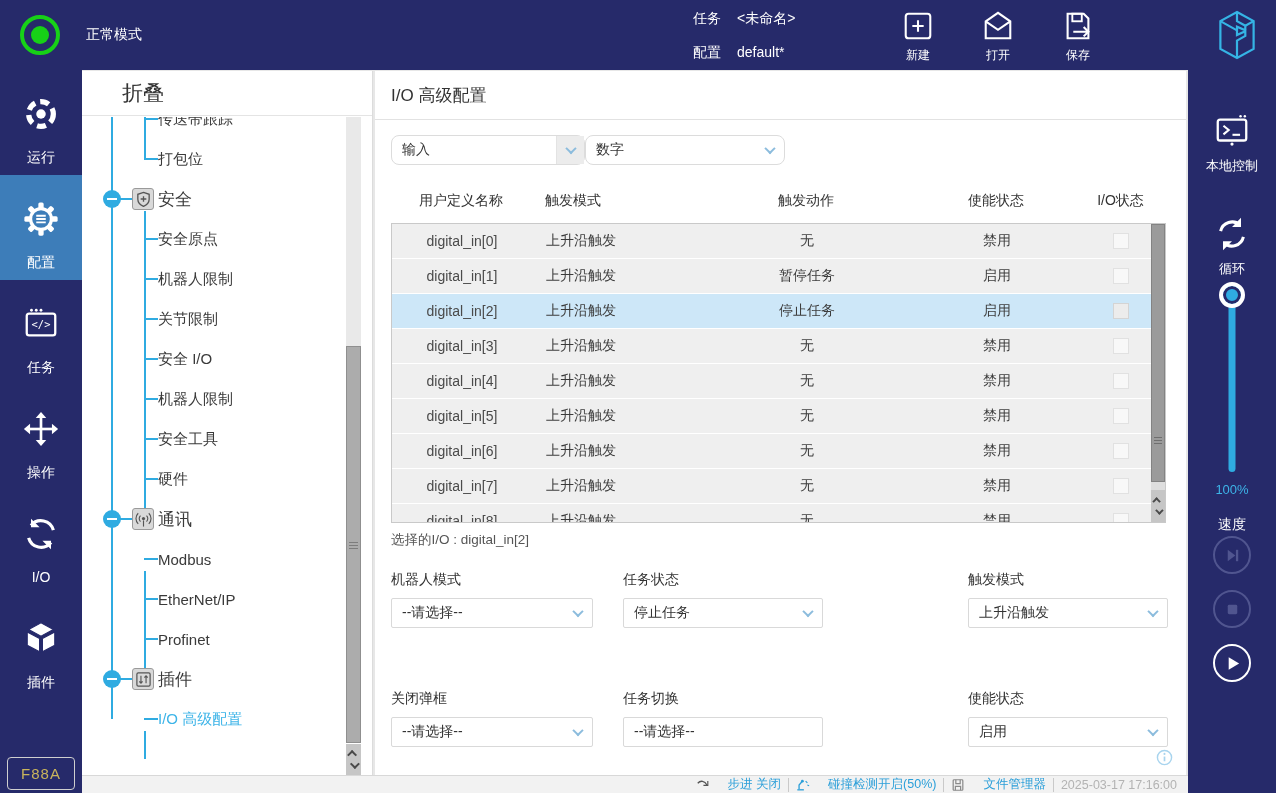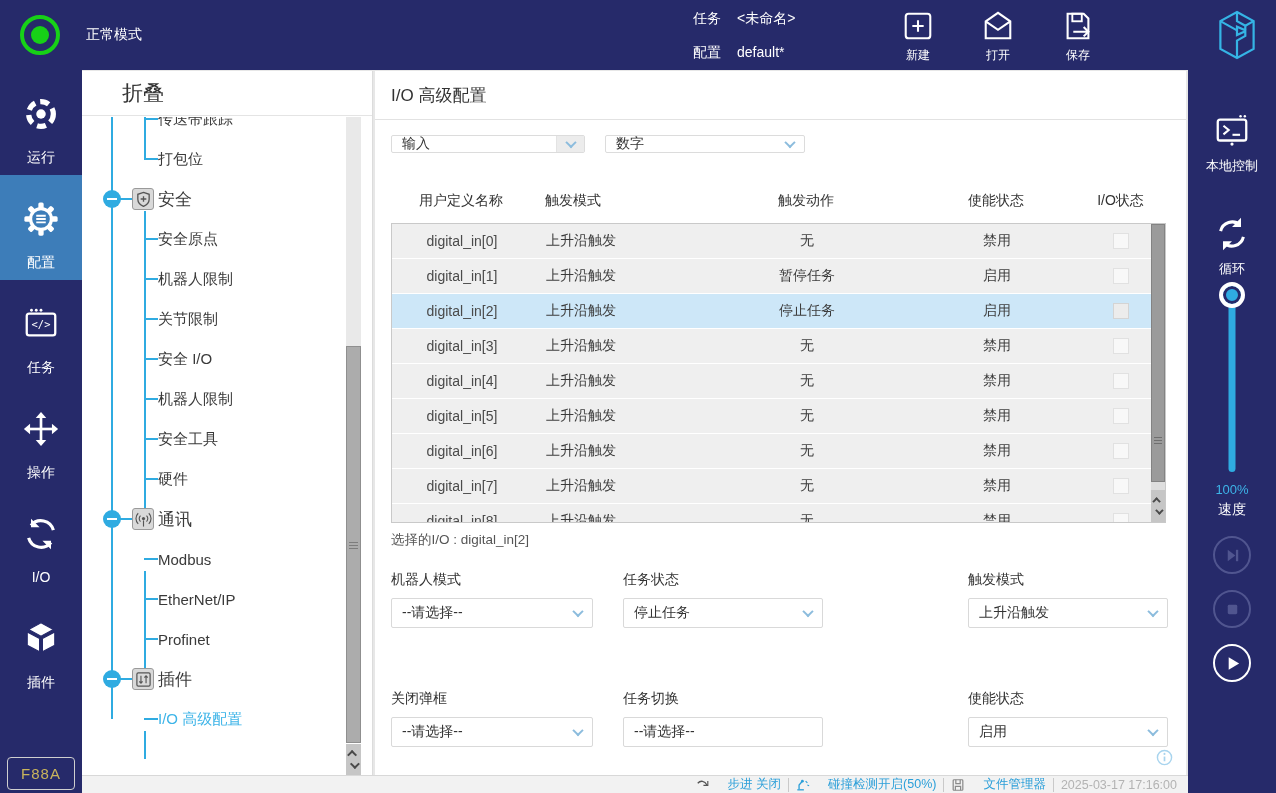--- a/index.html
+++ b/index.html
@@ -56,22 +56,22 @@
   .tree-scroll-arrows{position:absolute;right:11px;bottom:0;width:15px;height:31px;background:#c6c6c6;display:flex;flex-direction:column;align-items:center;justify-content:space-evenly}
   .chev-up,.chev-dn{width:7px;height:7px;border-left:2px solid #4a4a4a;border-top:2px solid #4a4a4a}
   .chev-up{transform:rotate(45deg) translateY(2px)}
   .chev-dn{transform:rotate(225deg) translateY(2px)}
 
   
   .main-panel{position:absolute;left:375px;top:71px;right:90px;bottom:18px;background:#fff}
   .panel-titlebar{height:49px;border-bottom:1px solid #e2e2e2;display:flex;align-items:center;padding-left:16px}
   .panel-title{font-size:17px;color:#333}
   .filters{position:absolute;top:64px;left:16px;display:flex}
-  .filter-select{position:relative;width:194px;height:18px;border:1px solid #dcdcdc;border-radius:2px;background:#fff;display:flex;align-items:center;padding-left:10px;font-size:14px;cursor:pointer}
-  .filter-select + .filter-select{width:200px;margin-left:20px}
+  .filter-select{position:relative;width:194px;height:30px;border:1px solid #dcdcdc;border-radius:8px;background:#fff;display:flex;align-items:center;padding-left:10px;font-size:14px;cursor:pointer}
+  .filter-select + .filter-select{width:200px;}
   .chev-cell{position:absolute;right:0;top:0;width:28px;height:100%;display:flex;align-items:center;justify-content:center}
   .filters .filter-select:first-child .chev-cell{background:#ececec;border-left:1px solid #e3e3e3}
   .chev{width:8px;height:8px;border-right:2px solid #8cbcdd;border-bottom:2px solid #8cbcdd;transform:rotate(45deg) translate(-1px,-1px)}
   .table-header{position:absolute;top:110px;left:16px;right:20px;height:40px;display:grid;grid-template-columns:140px 180px 190px 190px 1fr;align-items:center;font-size:14px;color:#333}
   .th:nth-child(1){text-align:center}
   .th:nth-child(2){padding-left:14px}
   .th:nth-child(3),.th:nth-child(4){text-align:center}
   .th:nth-child(5){text-align:center;padding-right:16px}
   .table-body{position:absolute;top:152px;left:16px;right:20px;height:300px;overflow:hidden;border:1px solid #c9c9c9;background:#fff}
   .t-row{height:34px;margin-bottom:1px;background:#efefef;display:grid;grid-template-columns:140px 180px 190px 190px 1fr;align-items:center;font-size:14px;color:#3c3c3c;cursor:pointer}
@@ -101,21 +101,21 @@
   
   .right-bar{position:absolute;right:0;top:70px;width:88px;bottom:0;background:#262a6a;color:#fff}
   .rb-items{position:absolute;top:42px;left:0;right:0;display:flex;flex-direction:column;align-items:center;gap:40px}
   .rb-item{display:flex;flex-direction:column;align-items:center;cursor:pointer}
   .rb-icon{width:38px;height:38px}
   .rb-label{font-size:13px;margin-top:7px}
   .rb-slider{position:absolute;left:50%;transform:translateX(-50%);top:216px;width:7px;height:186px;background:#2fabe1;border-radius:4px}
   .rb-handle{position:absolute;left:50%;transform:translateX(-50%);top:212px;width:26px;height:26px;border-radius:50%;background:#2fabe1;border:4px solid #fff;box-shadow:inset 0 0 0 3px #262a6a;cursor:pointer}
   .rb-speed{position:absolute;top:412px;left:0;right:0;text-align:center}
   .rb-speed-value{font-size:13px;color:#3db4e8}
-  .rb-speed-label{font-size:14px;color:#fff;margin-top:4px}
+  .rb-speed-label{font-size:14px;color:#fff;margin-top:19px}
   .rb-transport{position:absolute;top:466px;left:0;right:0;display:flex;flex-direction:column;align-items:center;gap:16px}
   .rb-btn{width:38px;height:38px;border-radius:50%;border:2px solid #fff;color:#fff;display:flex;align-items:center;justify-content:center;cursor:pointer;background:none}
   .rb-btn.dimmed{border-color:#50558f;color:#50558f}
   .rb-btn-icon{width:19px;height:19px}
 
   
   .status-bar{position:absolute;left:82px;right:88px;bottom:0;height:18px;background:#f2f2f2;border-top:1px solid #d8d8d8;display:flex;align-items:center;justify-content:flex-end;padding-right:4px}
   .sb-item{display:flex;align-items:center;gap:18px;color:#2b9fd9;font-size:12.5px;padding:0 7px;height:14px;cursor:pointer}
   .sb-item + .sb-item{border-left:1px solid #c9c9c9}
   .sb-item.muted{color:#b3b3b3}

